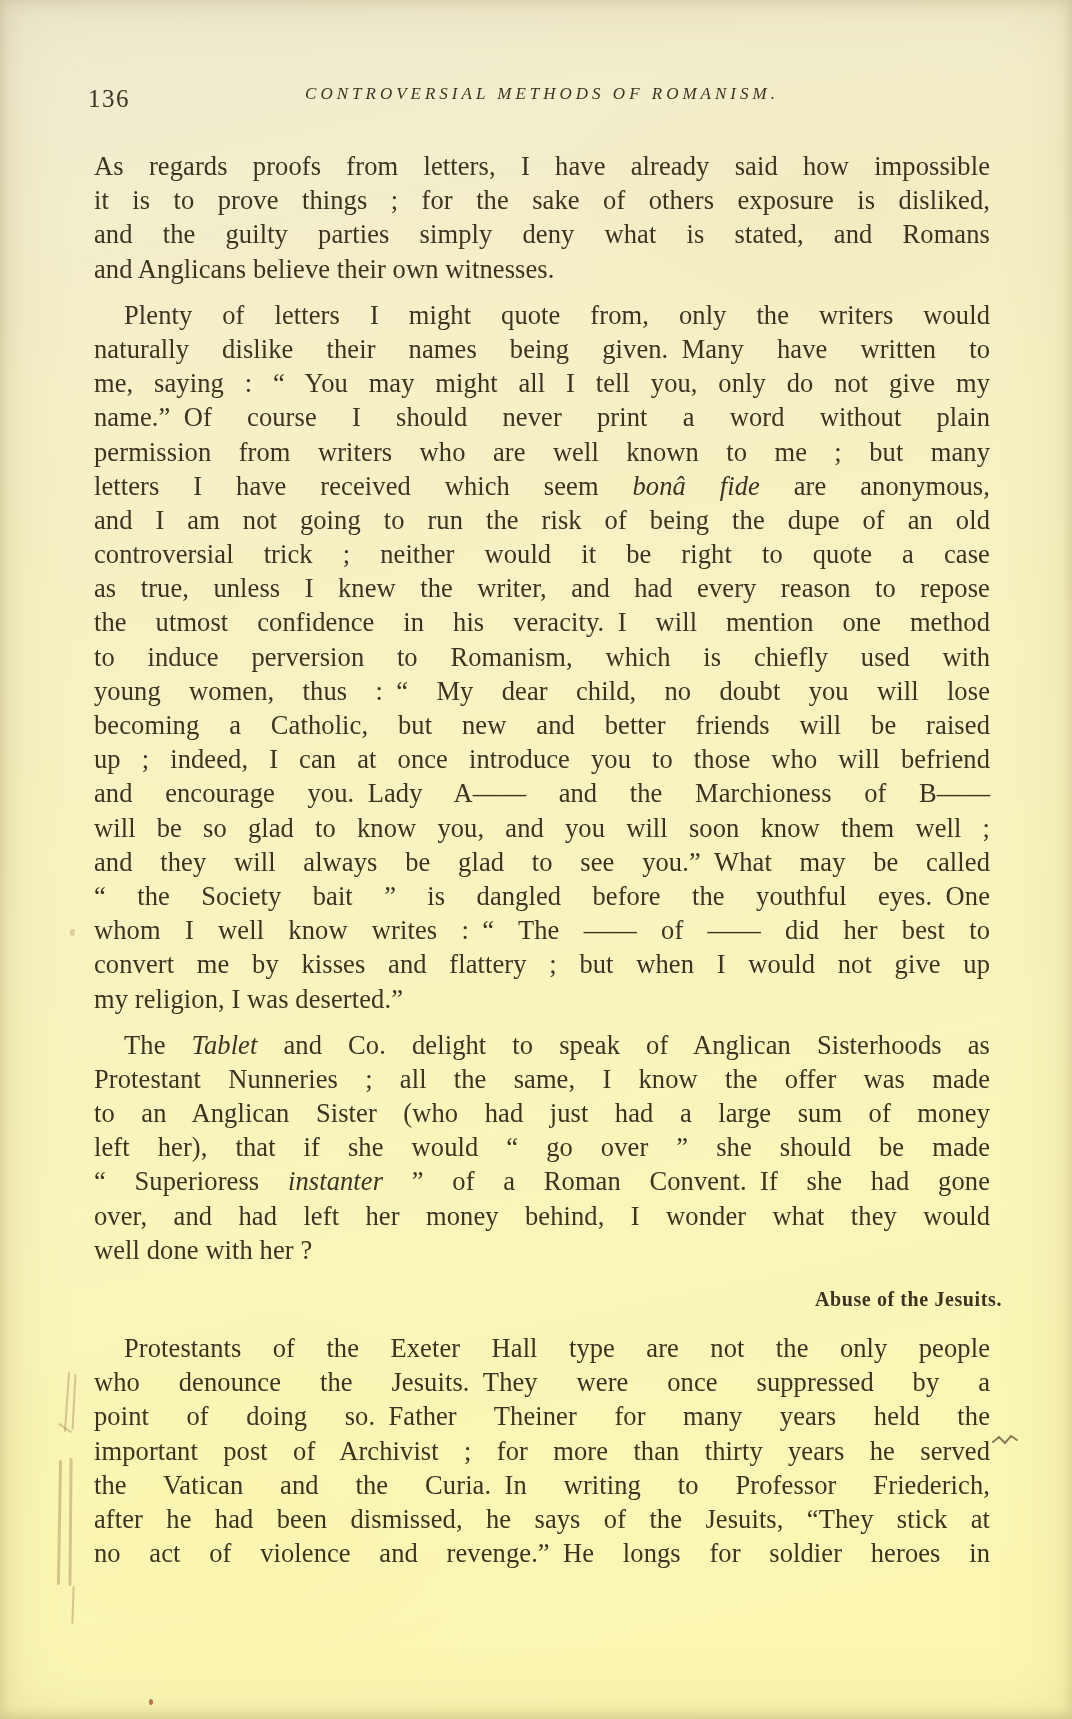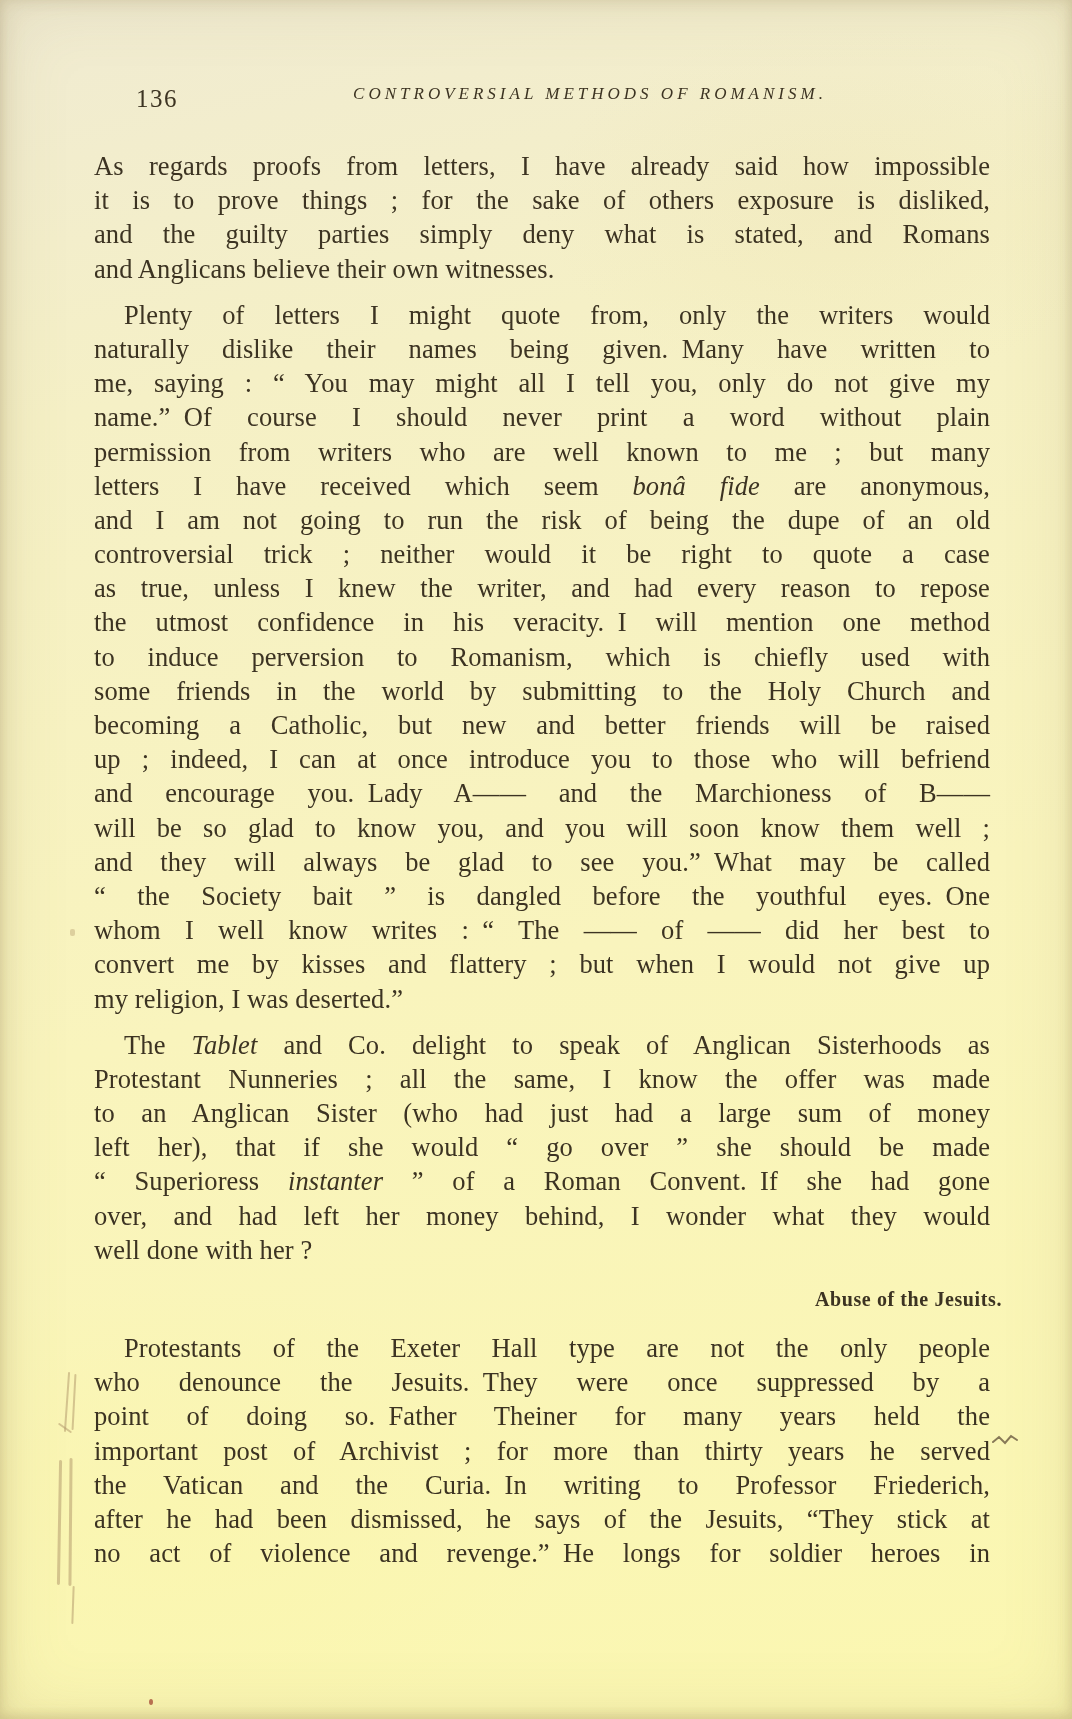--- a/index.html
+++ b/index.html
@@ -18,21 +18,20 @@
       inset 5px 0 22px rgba(140,118,70,.14),
       inset -3px 0 14px rgba(140,118,70,.08),
       inset 0 -4px 10px rgba(120,100,60,.12);
     font-family: "Liberation Serif", "DejaVu Serif", serif;
     color: #3c3322;
   }
   .running-head {
     position: absolute;
     top: 84px; left: 82px; width: 920px;
     height: 32px;
-    margin-left: 48px;
   }
   .page-num {
     position: absolute; left: 6px; top: 1px;
     font-size: 25px; letter-spacing: 1.5px;
   }
   .running-title {
     display: block; text-align: center;
     font-style: italic; font-size: 17px; letter-spacing: 4px;
     white-space: nowrap;
   }
@@ -90,21 +89,21 @@
         <div class="line"><span>naturally dislike their names being given. Many have written to</span></div>
         <div class="line"><span>me, saying : “ You may might all I tell you, only do not give my</span></div>
         <div class="line"><span>name.” Of course I should never print a word without plain</span></div>
         <div class="line"><span>permission from writers who are well known to me ; but many</span></div>
         <div class="line"><span>letters I have received which seem </span><span class="it">bonâ fide</span><span> are anonymous,</span></div>
         <div class="line"><span>and I am not going to run the risk of being the dupe of an old</span></div>
         <div class="line"><span>controversial trick ; neither would it be right to quote a case</span></div>
         <div class="line"><span>as true, unless I knew the writer, and had every reason to repose</span></div>
         <div class="line"><span>the utmost confidence in his veracity. I will mention one method</span></div>
         <div class="line"><span>to induce perversion to Romanism, which is chiefly used with</span></div>
-        <div class="line"><span>some friends in the world by submitting to the Holy Church and</span></div>
+        <div class="line"><span>young women, thus : “ My dear child, no doubt you will lose</span></div>
         <div class="line"><span>becoming a Catholic, but new and better friends will be raised</span></div>
         <div class="line"><span>up ; indeed, I can at once introduce you to those who will befriend</span></div>
         <div class="line"><span>and encourage you. Lady A—— and the Marchioness of B——</span></div>
         <div class="line"><span>will be so glad to know you, and you will soon know them well ;</span></div>
         <div class="line"><span>and they will always be glad to see you.” What may be called</span></div>
         <div class="line"><span>“ the Society bait ” is dangled before the youthful eyes. One</span></div>
         <div class="line"><span>whom I well know writes : “ The —— of —— did her best to</span></div>
         <div class="line"><span>convert me by kisses and flattery ; but when I would not give up</span></div>
         <div class="line flush"><span>my religion, I was deserted.”</span></div>
       </div>

